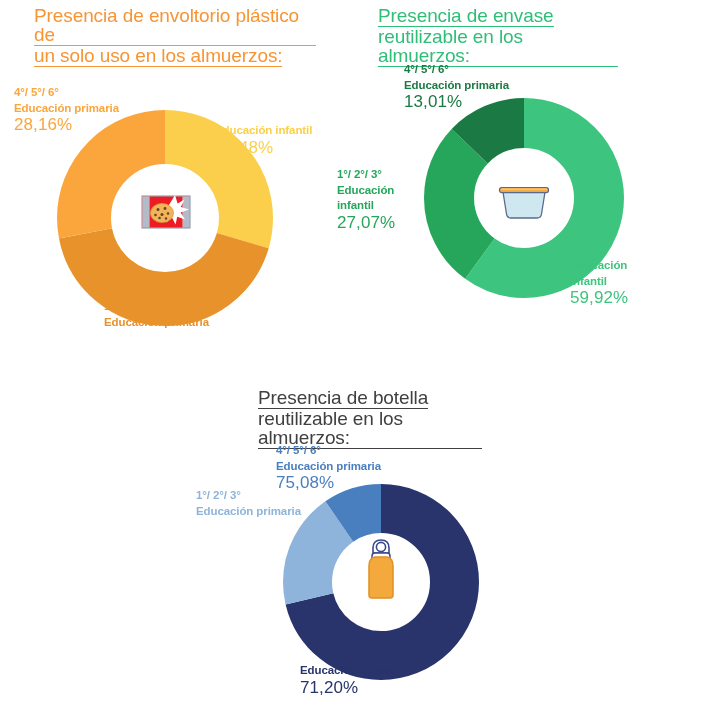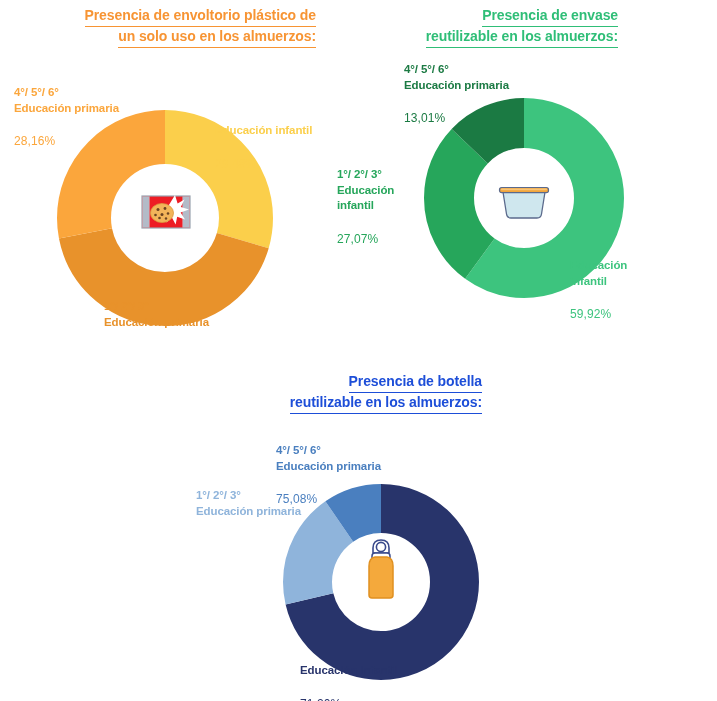--- a/index.html
+++ b/index.html
@@ -13,35 +13,35 @@
   .page {
     position: relative;
     width: 717px;
     height: 701px;
     background: #ffffff;
   }
 
   
   .chart-title {
     position: absolute;
-    text-align: right;
-    font-weight: bold;
-    font-size: 14px;
+    text-align: left;
+    font-weight: normal;
+    font-size: 19px;
     line-height: 19px;
     letter-spacing: -0.1px;
   }
   .chart-title .tline {
     display: inline-block;
     border-bottom: 1.5px solid currentColor;
     padding-bottom: 1px;
   }
 
   #title-1 { left: 34px;  top: 6px;  width: 282px; color: #F79433; }
   #title-2 { left: 378px; top: 6px;  width: 240px; color: #2FBE77; }
-  #title-3 { left: 258px; top: 372px; width: 224px; color: #1d4ed8; }
+  #title-3 { left: 258px; top: 388px; width: 224px; color: #404040; }
 
   
   .donut-wrap { position: absolute; }
   .donut-svg  { display: block; }
 
   #donut-1 { left: 57px;  top: 110px; width: 216px; height: 216px; }
   #donut-2 { left: 424px; top: 98px;  width: 200px; height: 200px; }
   #donut-3 { left: 283px; top: 484px; width: 196px; height: 196px; }
 
   
@@ -62,23 +62,23 @@
     font-size: 11.5px;
   }
   .slice-label .cat {
     font-weight: bold;
     display: block;
     letter-spacing: -0.1px;
   }
   .slice-label .pct {
     display: block;
     font-weight: normal;
-    font-size: 12px;
+    font-size: 17px;
     letter-spacing: 0.1px;
-    margin-top: 18px;
+    margin-top: 1px;
   }
 
   
   #lbl-1-p456 { left: 14px;  top: 85px;  width: 162px; color: #FBA63C; }
   #lbl-1-inf  { left: 215px; top: 123px; width: 135px; color: #FBCF4B; }
   #lbl-1-p123 { left: 104px; top: 299px; width: 162px; color: #E8922B; }
 
   
   #lbl-2-p456 { left: 404px; top: 62px;  width: 162px; color: #1B7A43; }
   #lbl-2-p123 { left: 337px; top: 167px; width: 92px;  color: #26A65B; }

